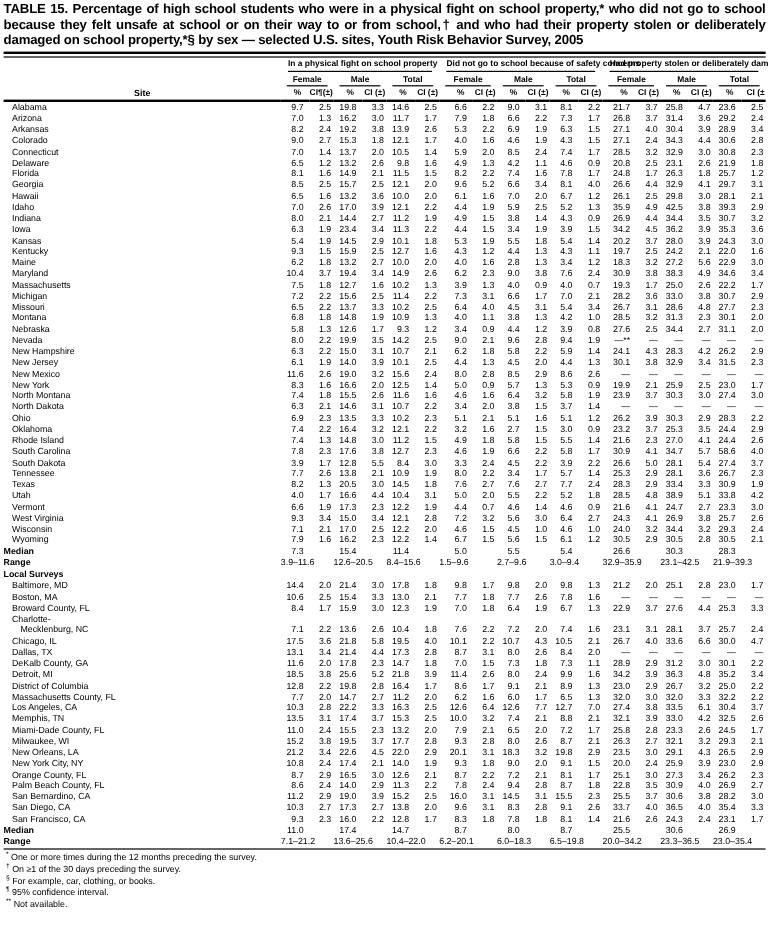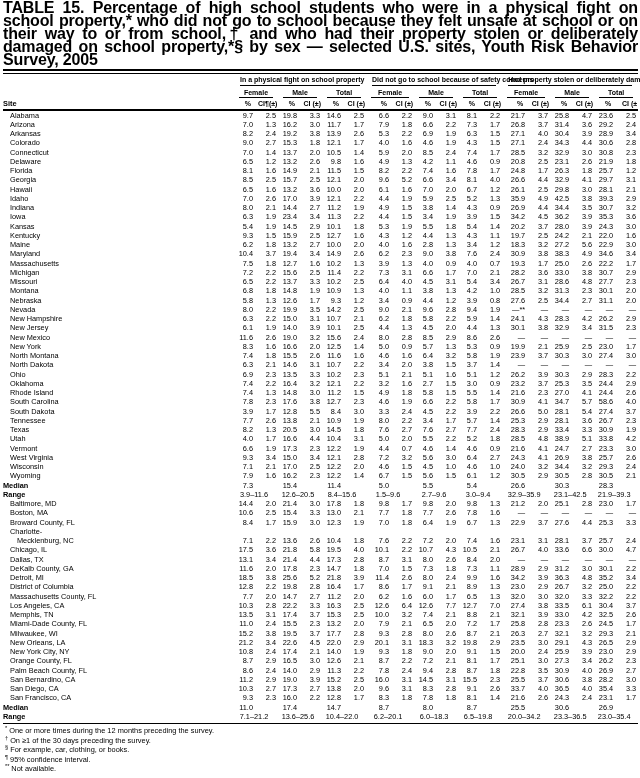--- a/index.html
+++ b/index.html
@@ -1,43 +1,43 @@
 <!DOCTYPE html>
 <html><head>
 <meta charset="utf-8">
 <style>
   html,body{margin:0;padding:0;background:#fff;}
   body{width:640px;height:778px;overflow:hidden;color:#000;
        font-family:"Liberation Sans","DejaVu Sans",sans-serif;
        -webkit-font-smoothing:antialiased;}
   .page{padding:2px 2px 0 3px;}
-  .title{font-weight:bold;font-size:16px;line-height:12.9px;text-align:justify;letter-spacing:-0.15px;}
+  .title{font-weight:bold;font-size:11px;line-height:12.9px;text-align:justify;letter-spacing:-0.15px;}
   .toprule{height:2px;border-top:2px solid #000;border-bottom:1px solid #000;margin-top:2px;}
   table{border-collapse:collapse;table-layout:fixed;width:635px;margin-top:1px;}
   col.c-site{width:231px;}
   col.c-pct{width:24px;}
   col.c-pct.g{width:28px;}
   col.c-ci{width:20px;}
   th,td{padding:0;margin:0;white-space:nowrap;overflow:visible;font-weight:normal;vertical-align:bottom;}
   thead th{font-size:7px;line-height:8px;}
   .grpline{font-weight:bold;text-align:center;border-bottom:1px solid #000;padding:1px 0 1px;margin:0 6px;}
   .sexline{font-weight:bold;text-align:center;border-bottom:1px solid #000;padding:2px 0 0;margin:1px 5px 0;}
   tr.measrow th{border-bottom:2px solid #000;padding-top:2px;padding-bottom:1px;font-weight:bold;}
-  th.site-lab{text-align:left;font-size:7.4px;}
+  th.site-lab{text-align:center;font-size:7.4px;}
   th.pct-h{text-align:right;padding-right:7px;}
   th.ci-h{text-align:right;padding-right:1px;}
   tbody td{font-size:7.35px;line-height:9.25px;}
   td.section{font-weight:bold;padding-top:1px;}
   td.site{text-align:left;padding-left:7px;}
   td.site .site2{padding-left:7px;}
   td.lab{font-weight:bold;text-align:left;margin-left:44px;}
   td.num{text-align:right;}
   td.num.pct{padding-right:5px;}
   td.num.ci{padding-right:2px;}
-  td.rangeval{text-align:center;padding-right:4px;}
+  td.rangeval{text-align:left;padding-right:4px;}
   .footnotes{border-top:1px solid #000;margin-top:2px;padding-top:2px;}
   .fn{font-size:7.4px;line-height:9.6px;padding-left:2px;}
   .fn sup{font-size:5.6px;vertical-align:super;line-height:0;}
   .fn .fn-text{padding-left:2px;}
 </style>
 </head>
 <body>
 
 <div class="page">
   <div class="title">TABLE 15. Percentage of high school students who were in a physical fight on school property,* who did not go to school because they felt unsafe at school or on their way to or from school,† and who had their property stolen or deliberately damaged on school property,*§ by sex — selected U.S. sites, Youth Risk Behavior Survey, 2005</div>
@@ -1077,20 +1077,23 @@
           <td class="rangeval" colspan="2">12.6–20.5</td>
           <td class="rangeval" colspan="2">8.4–15.6</td>
           <td class="rangeval" colspan="2">1.5–9.6</td>
           <td class="rangeval" colspan="2">2.7–9.6</td>
           <td class="rangeval" colspan="2">3.0–9.4</td>
           <td class="rangeval" colspan="2">32.9–35.9</td>
           <td class="rangeval" colspan="2">23.1–42.5</td>
           <td class="rangeval" colspan="2">21.9–39.3</td>
         </tr>
         <tr>
+          <td class="section" colspan="19">Local Surveys</td>
+        </tr>
+        <tr>
           <td class="site">
             <div>Baltimore, MD</div>
           </td>
           <td class="num pct">14.4</td>
           <td class="num ci">2.0</td>
           <td class="num pct">21.4</td>
           <td class="num ci">3.0</td>
           <td class="num pct">17.8</td>
           <td class="num ci">1.8</td>
           <td class="num pct">9.8</td>

